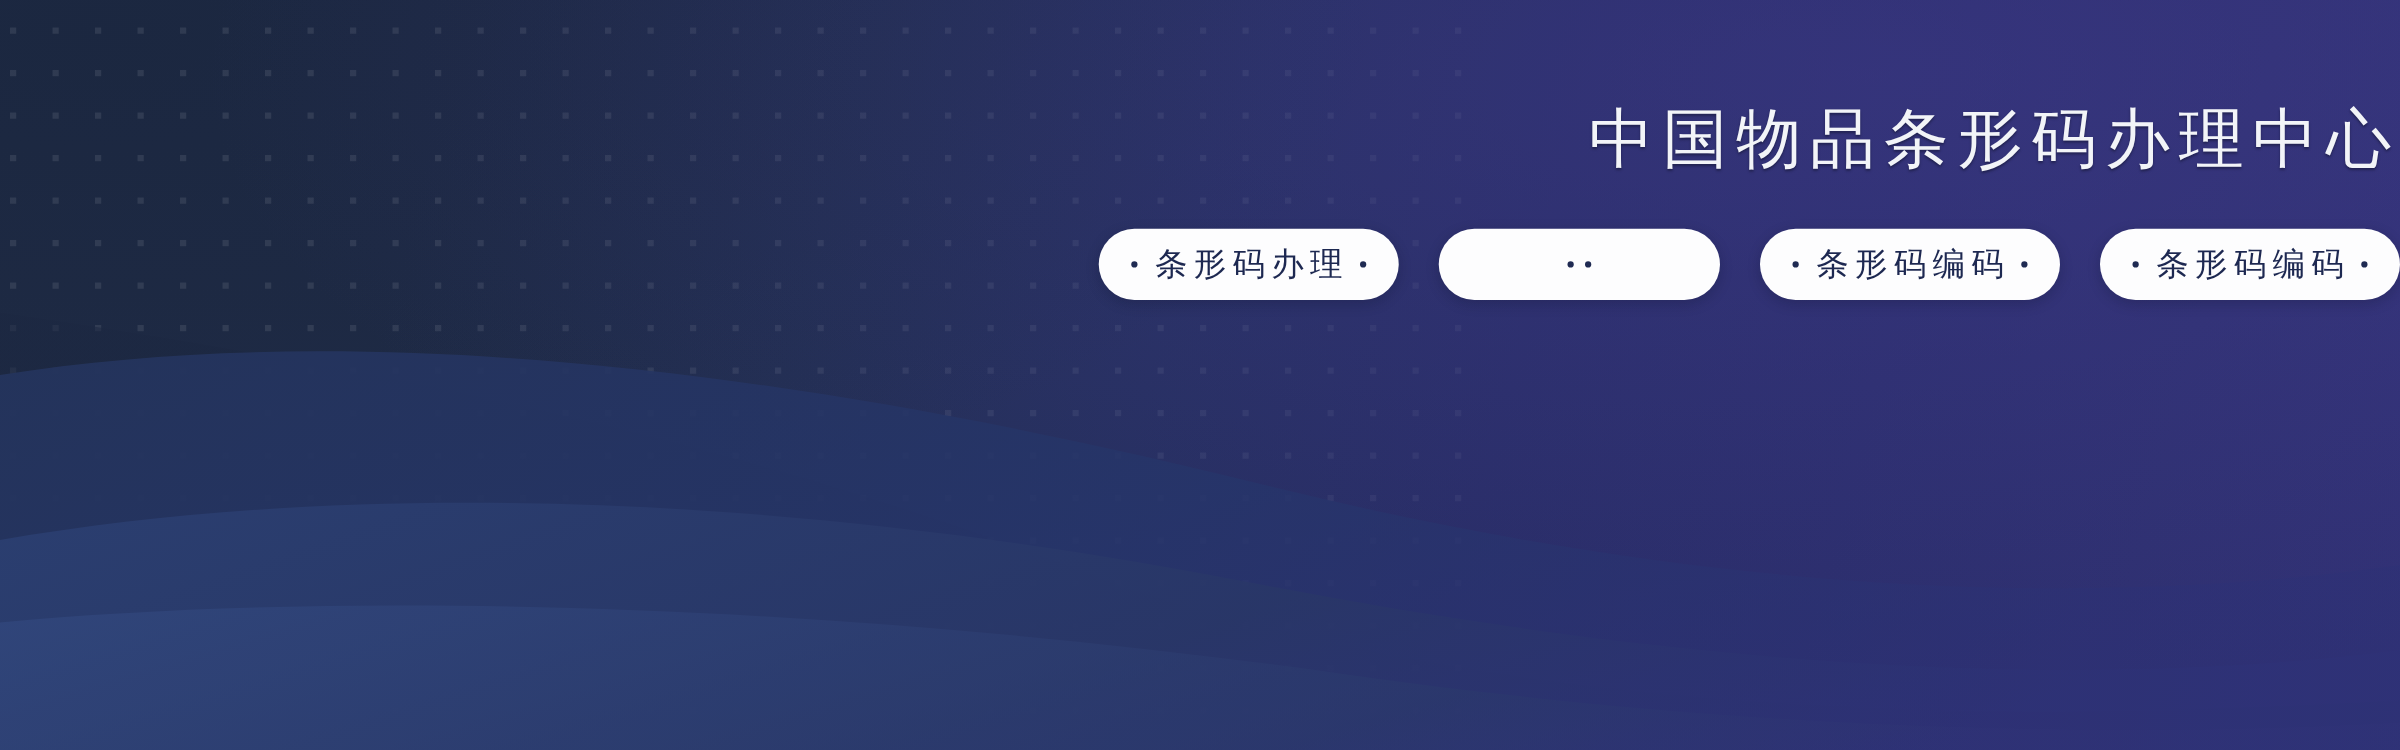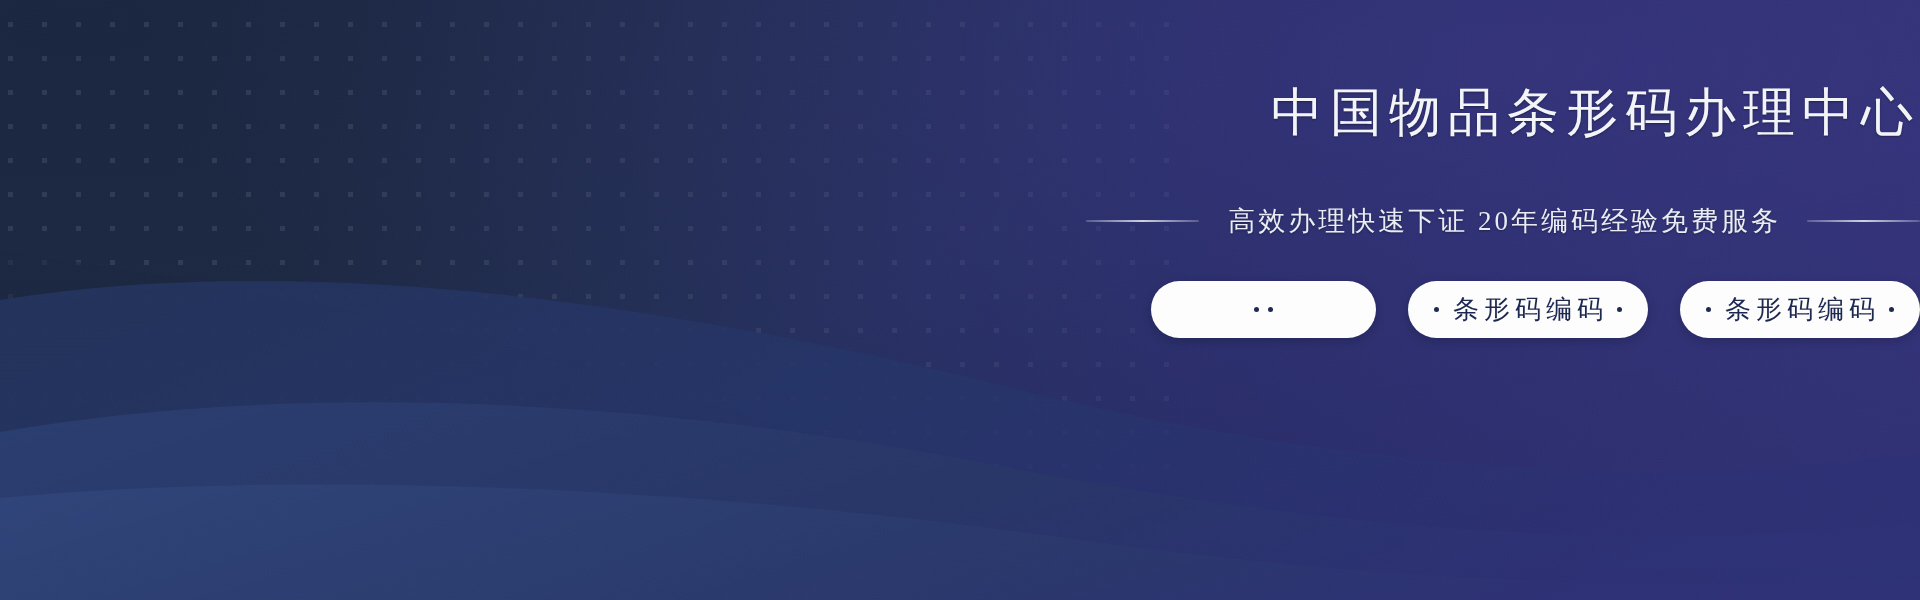--- a/index.html
+++ b/index.html
@@ -733,28 +733,28 @@
       <path d="M0,432 C290,382 640,396 1000,466 C1320,528 1640,556 1920,520 L1920,600 L0,600 Z" fill="url(#wB)"></path>
 
       <path d="M0,498 C300,470 700,486 1080,540 C1380,582 1670,592 1920,578 L1920,600 L0,600 Z" fill="url(#wC)"></path>
     </svg>
   </div>
 
   <div class="content">
 
     <h1 class="title">中国物品条形码办理中心</h1>
 
-    <div class="subline">
-      <span class="rule"></span>
-      <span class="subtitle">高效办理快速下证  20年编码经验免费服务</span>
-      <span class="rule"></span>
-    </div>
 
     <div class="pills">
 
+      <div class="pill">
+        <span class="dot"></span>
+        <span class="ptext">条形码办理</span>
+        <span class="dot"></span>
+      </div>
 
       <div class="pill">
         <span class="dot"></span>
         <span class="dot"></span>
       </div>
 
       <div class="pill">
         <span class="dot"></span>
         <span class="ptext">条形码编码</span>
         <span class="dot"></span>

